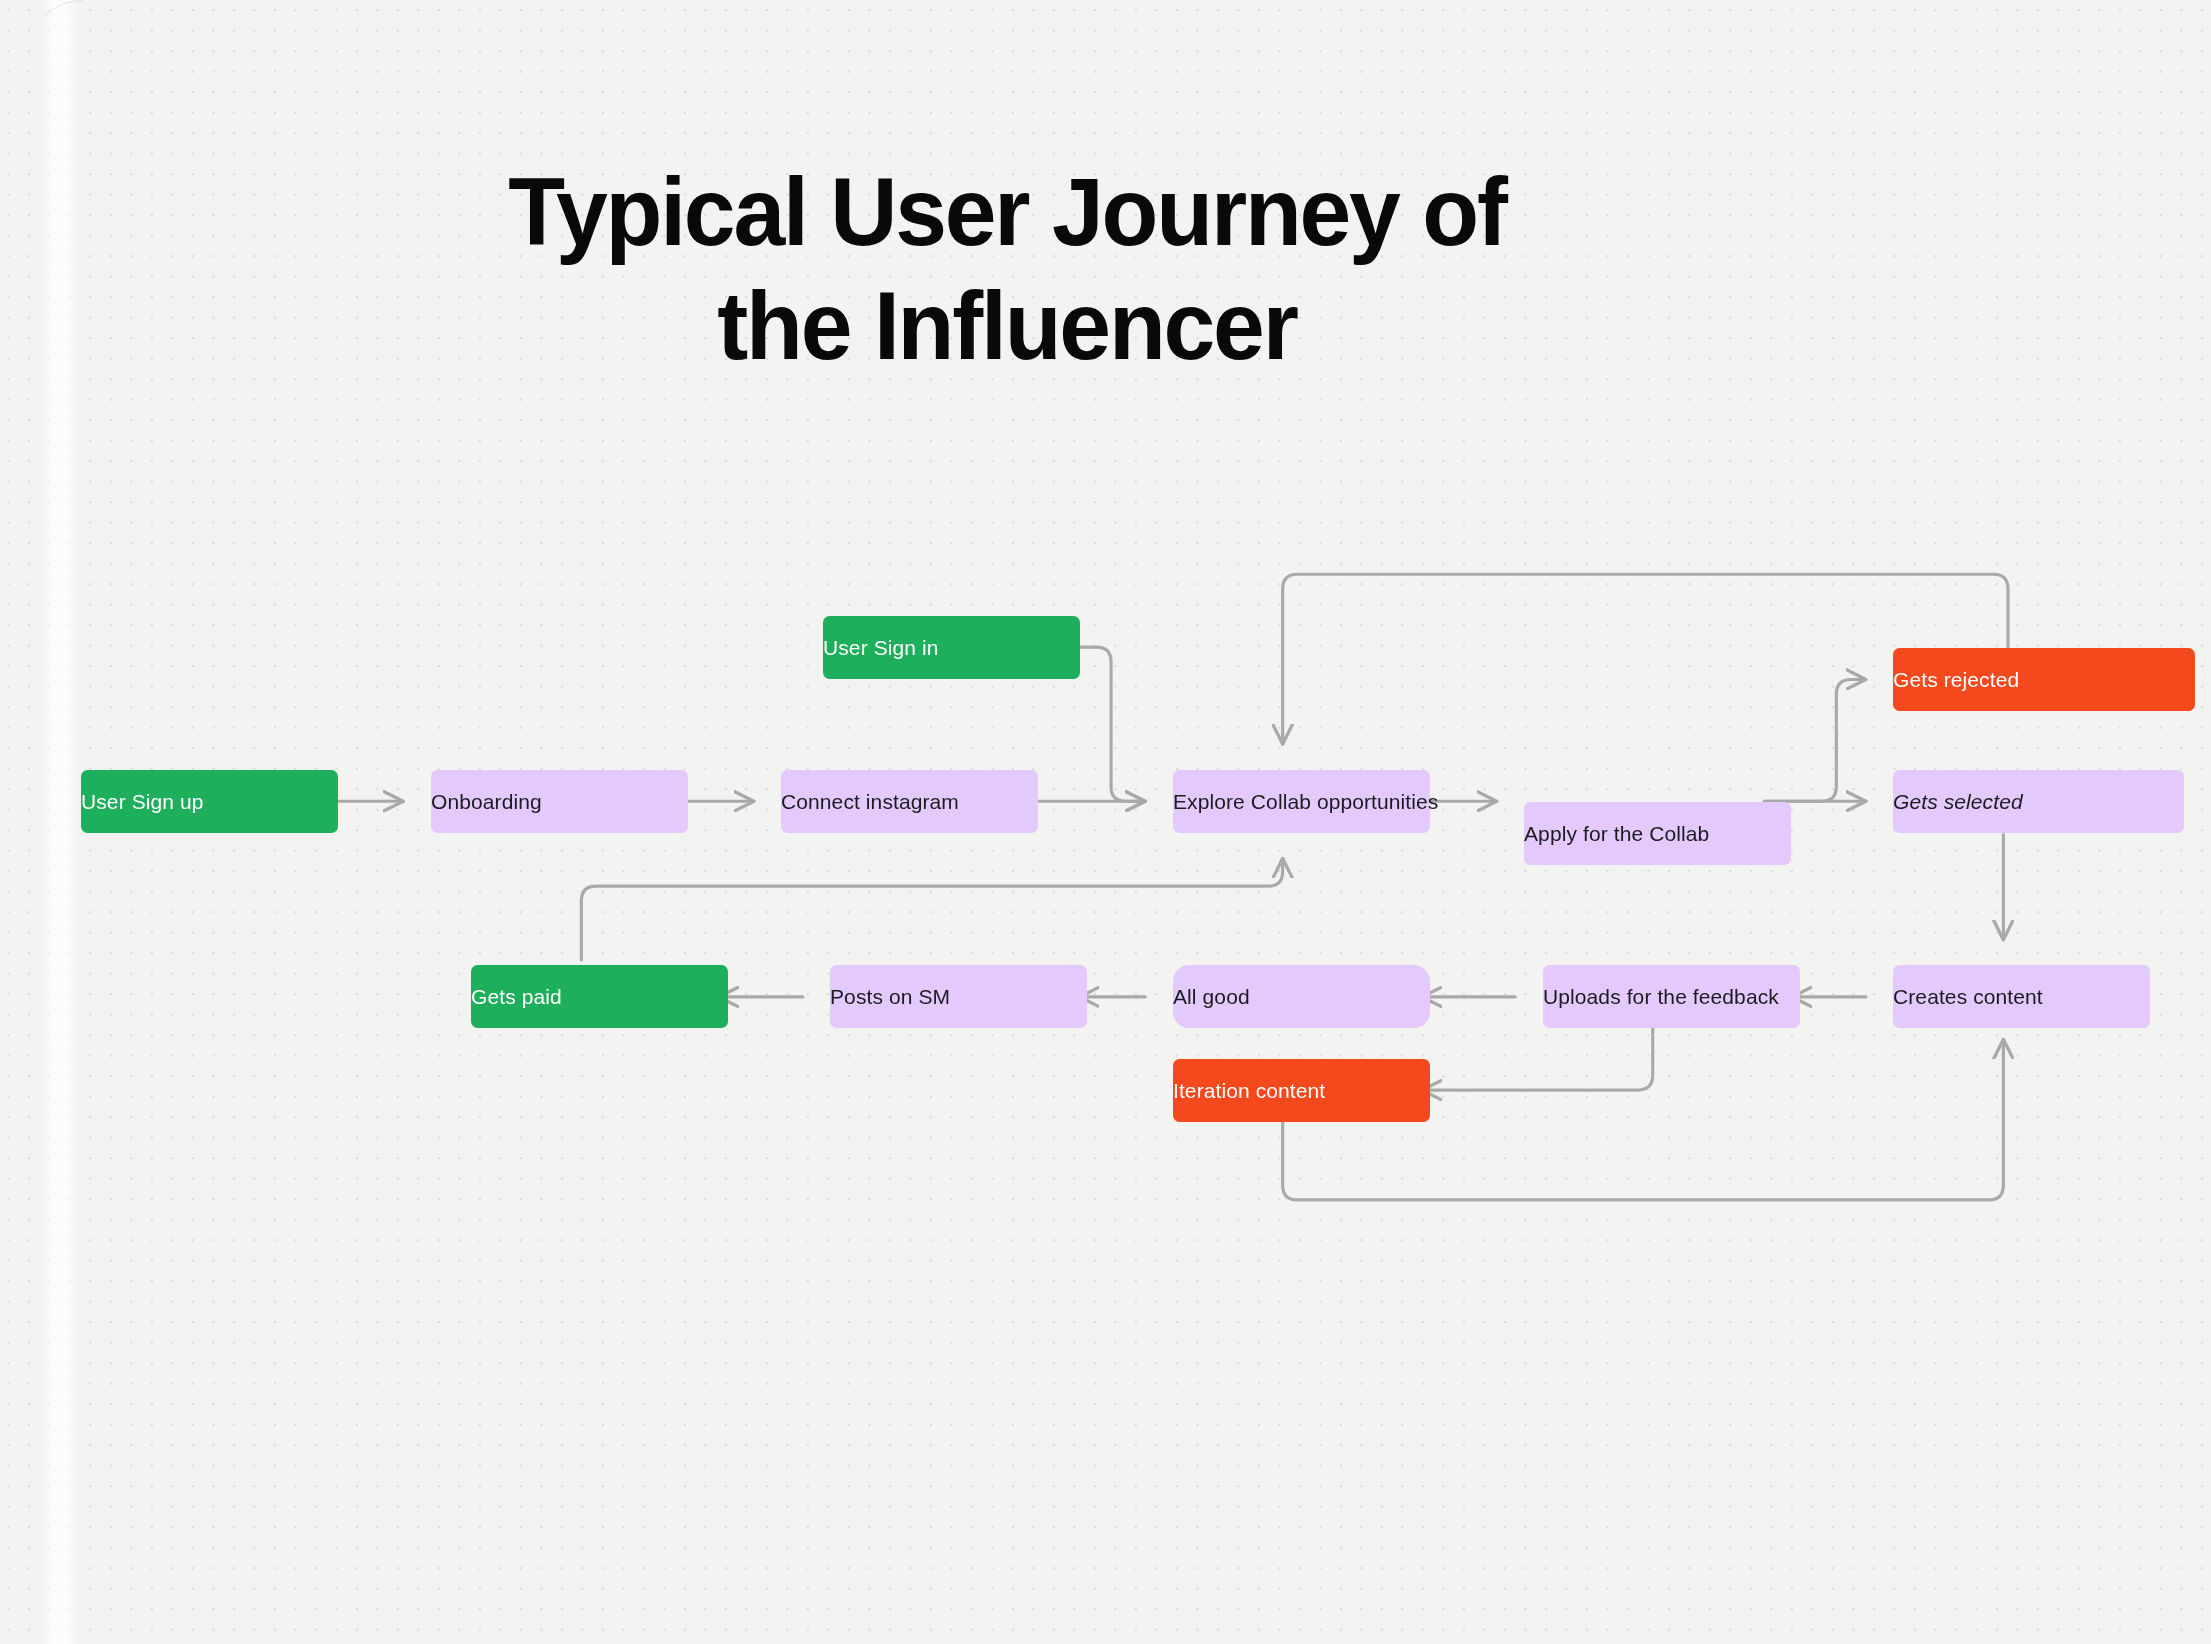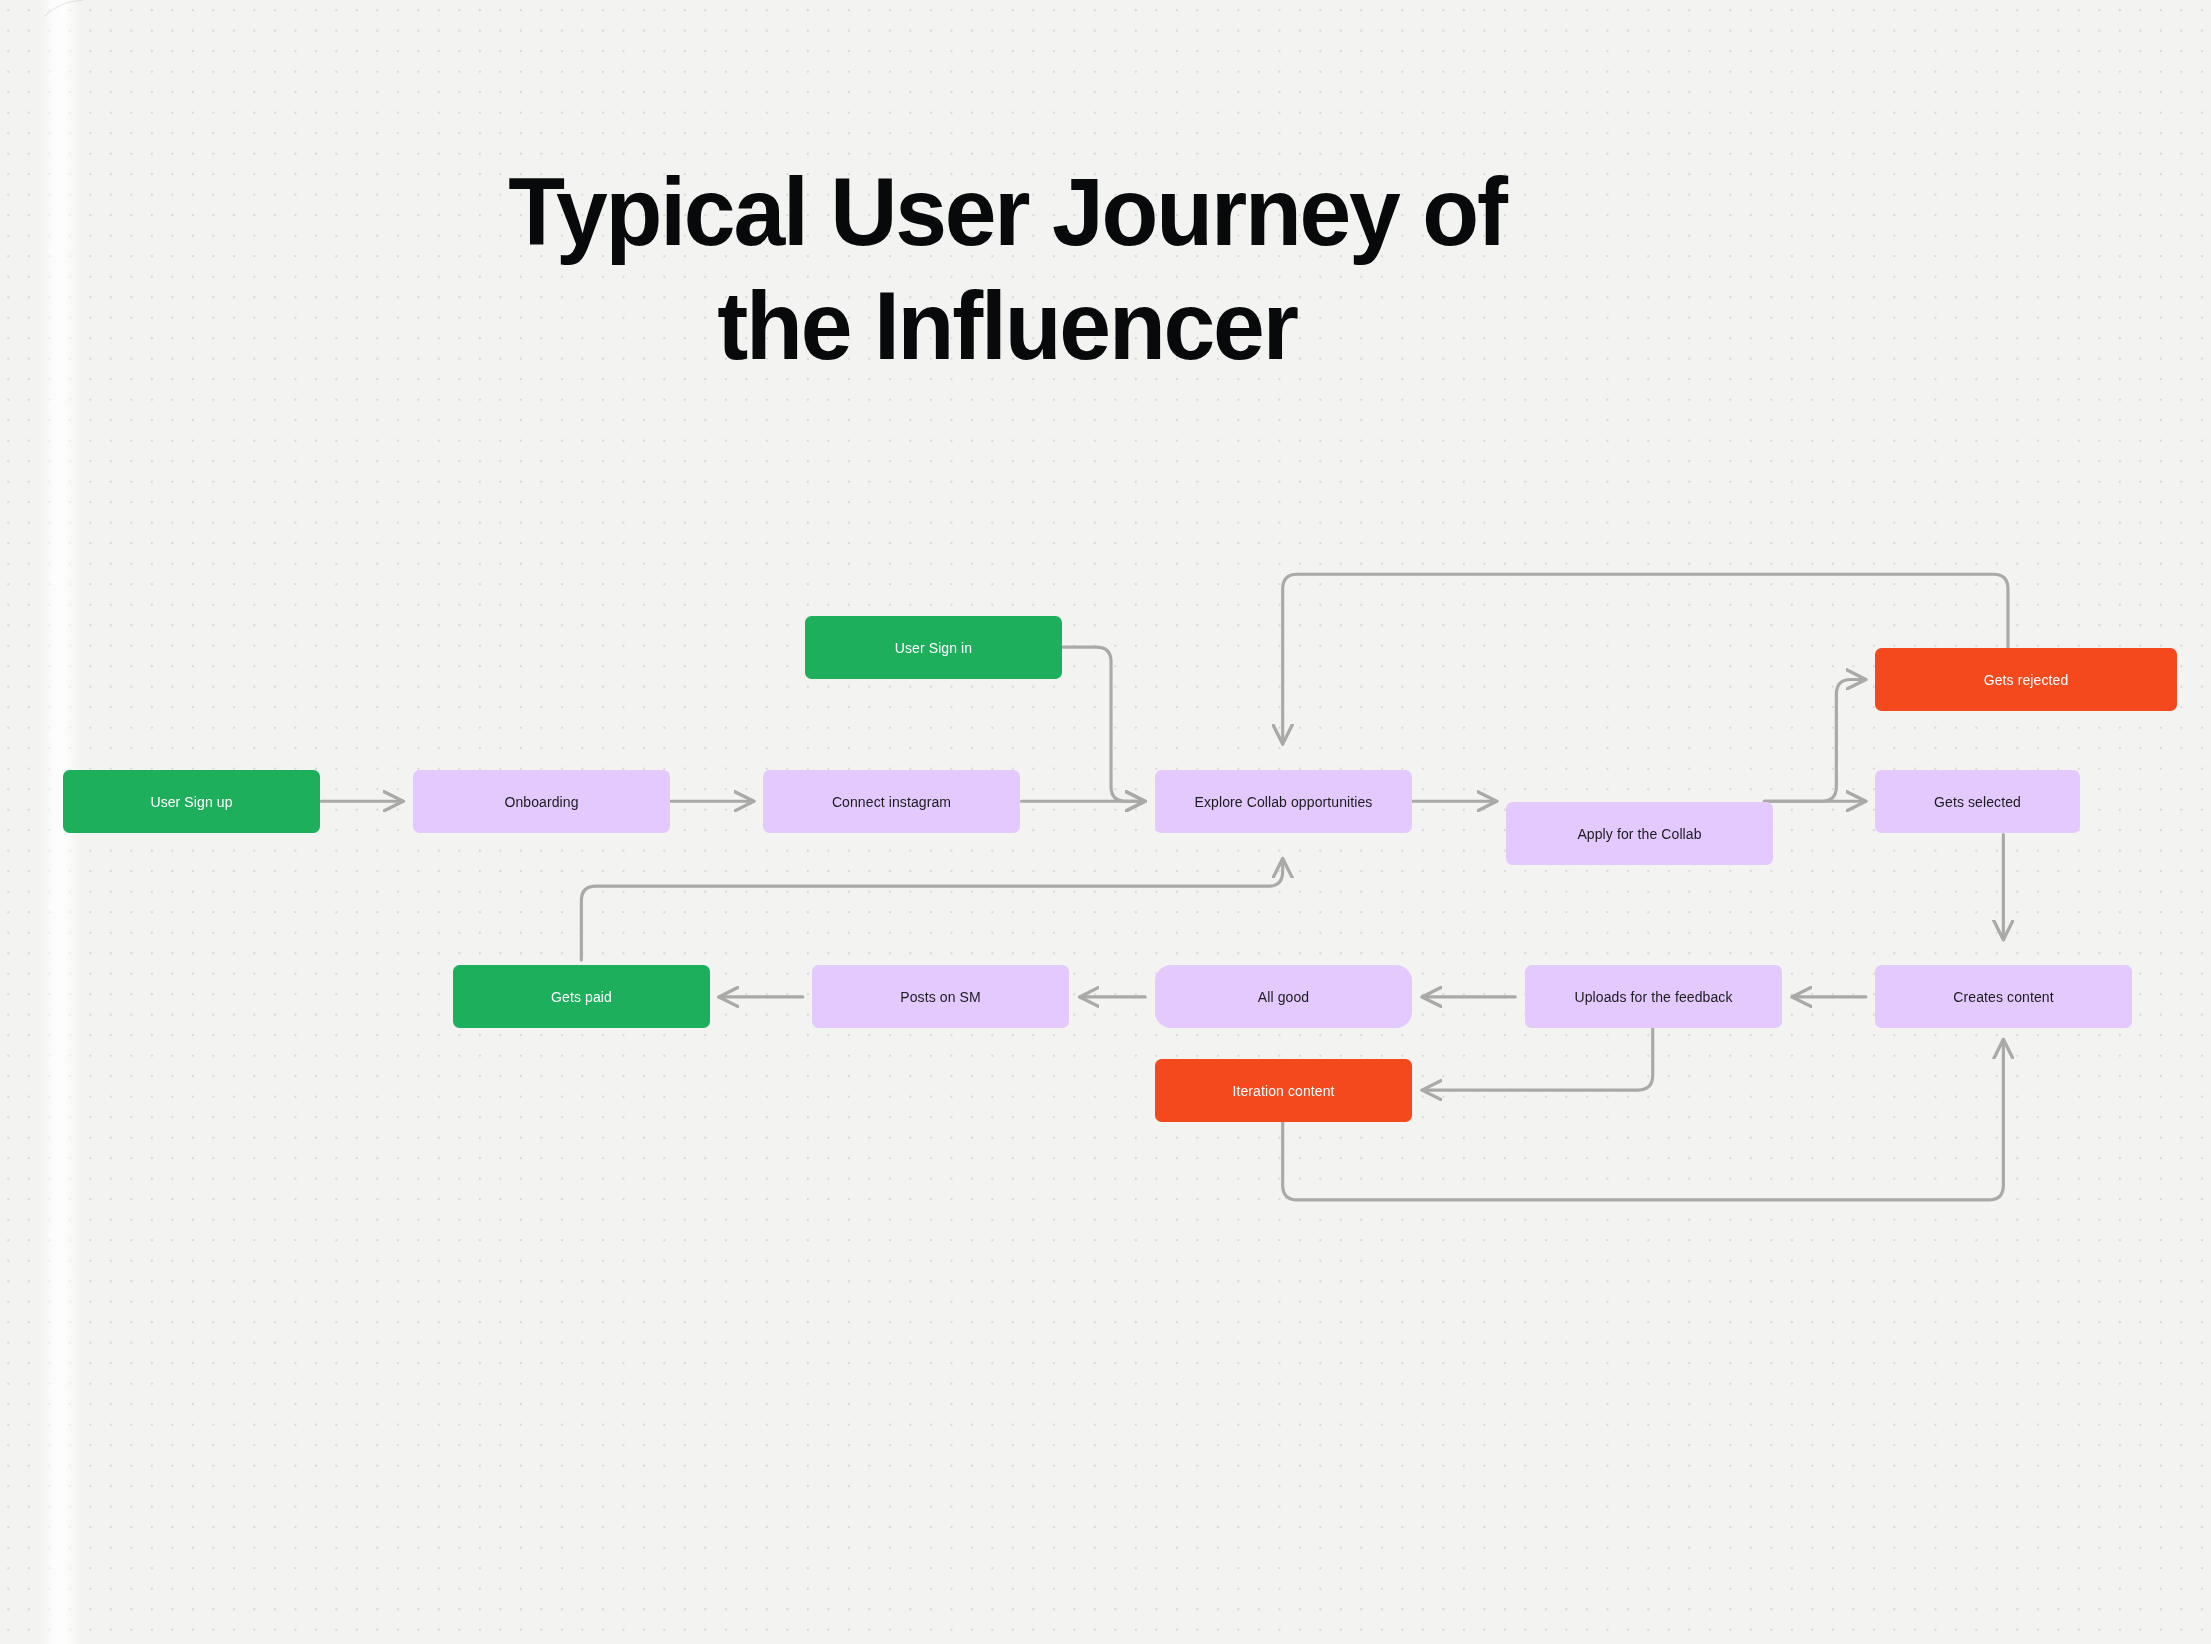--- a/index.html
+++ b/index.html
@@ -81,24 +81,25 @@
     pointer-events: none;
   }
 
   
   .node {
     position: absolute;
     height: 63px;
     border-radius: 6.5px;
     display: flex;
     align-items: center;
-    justify-content: center;
-    font-size: 14px;
+    justify-content: flex-start;
+    font-size: 21px;
     letter-spacing: 0.1px;
     white-space: nowrap;
+    margin-left: 18px;
   }
   .node.purple { background: #e3c9fd; color: #1b1b20; }
   .node.green  { background: #1eaf5c; color: #ffffff; }
   .node.red    { background: #f4481d; color: #ffffff; }
 </style>
 </head>
 <body>
 
 <div id="canvas"></div>
 <div id="left-ribbon"></div>
@@ -158,21 +159,21 @@
   </div>
 <div class="node purple" style="left:1155px;top:770px;  width:257px;">
     <span>Explore Collab opportunities</span>
   </div>
 <div class="node purple" style="left:1506px;top:802px;  width:267px;">
     <span>Apply for the Collab</span>
   </div>
 <div class="node red" style="left:1875px;top:648px;  width:302px;">
     <span>Gets rejected</span>
   </div>
-<div class="node purple" style="left:1875px;top:770px;  width:205px;">
+<div class="node purple" style="left:1875px;top:770px;  width:291px;font-style:italic;">
     <span>Gets selected</span>
   </div>
 <div class="node purple" style="left:1875px;top:965px; width:257px;">
     <span>Creates content</span>
   </div>
 <div class="node purple" style="left:1525px;top:965px; width:257px;">
     <span>Uploads for the feedback</span>
   </div>
 <div class="node purple" style="left:1155px;top:965px; width:257px;border-radius:16px;">
     <span>All good</span>

